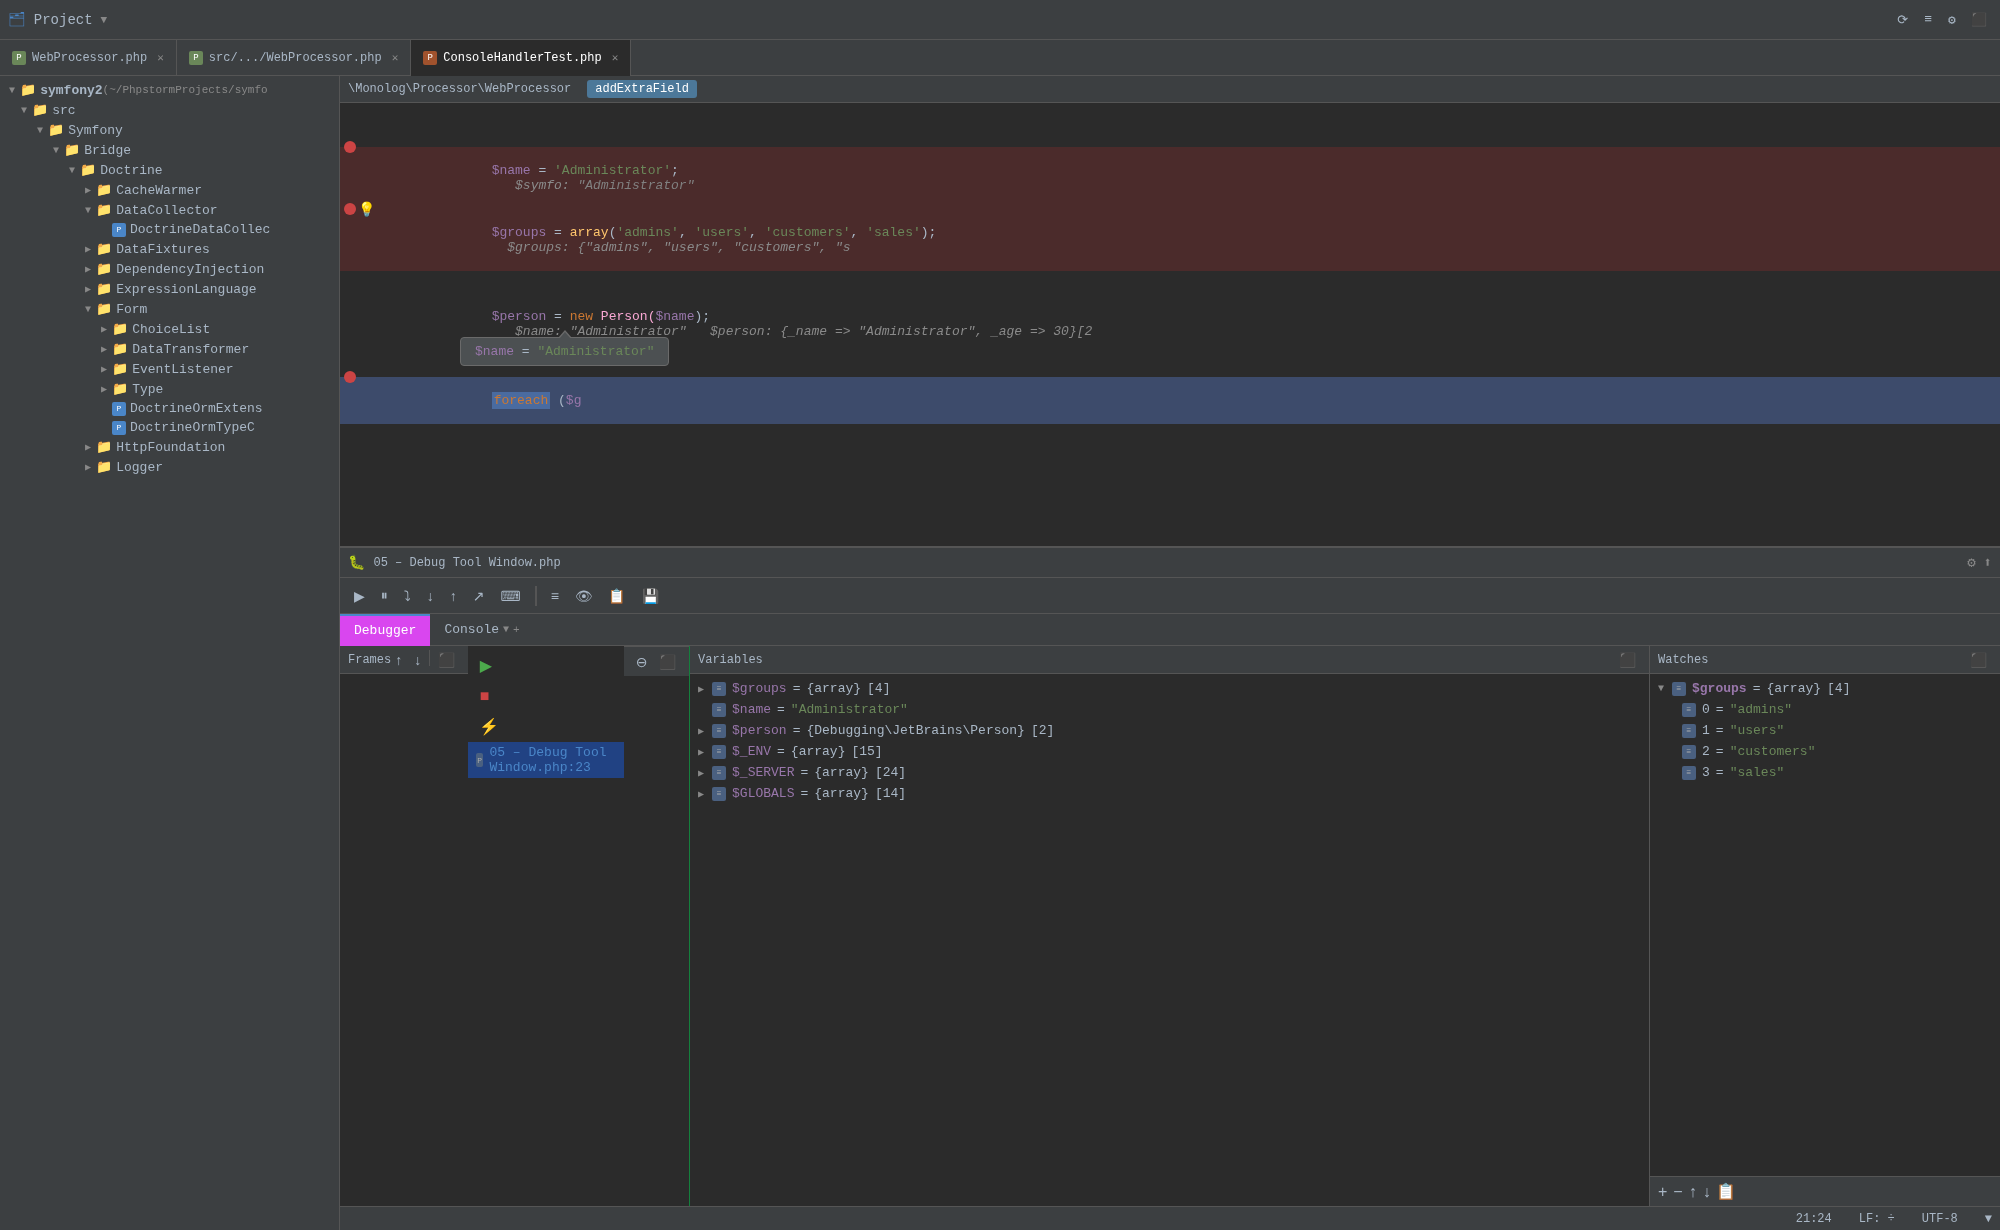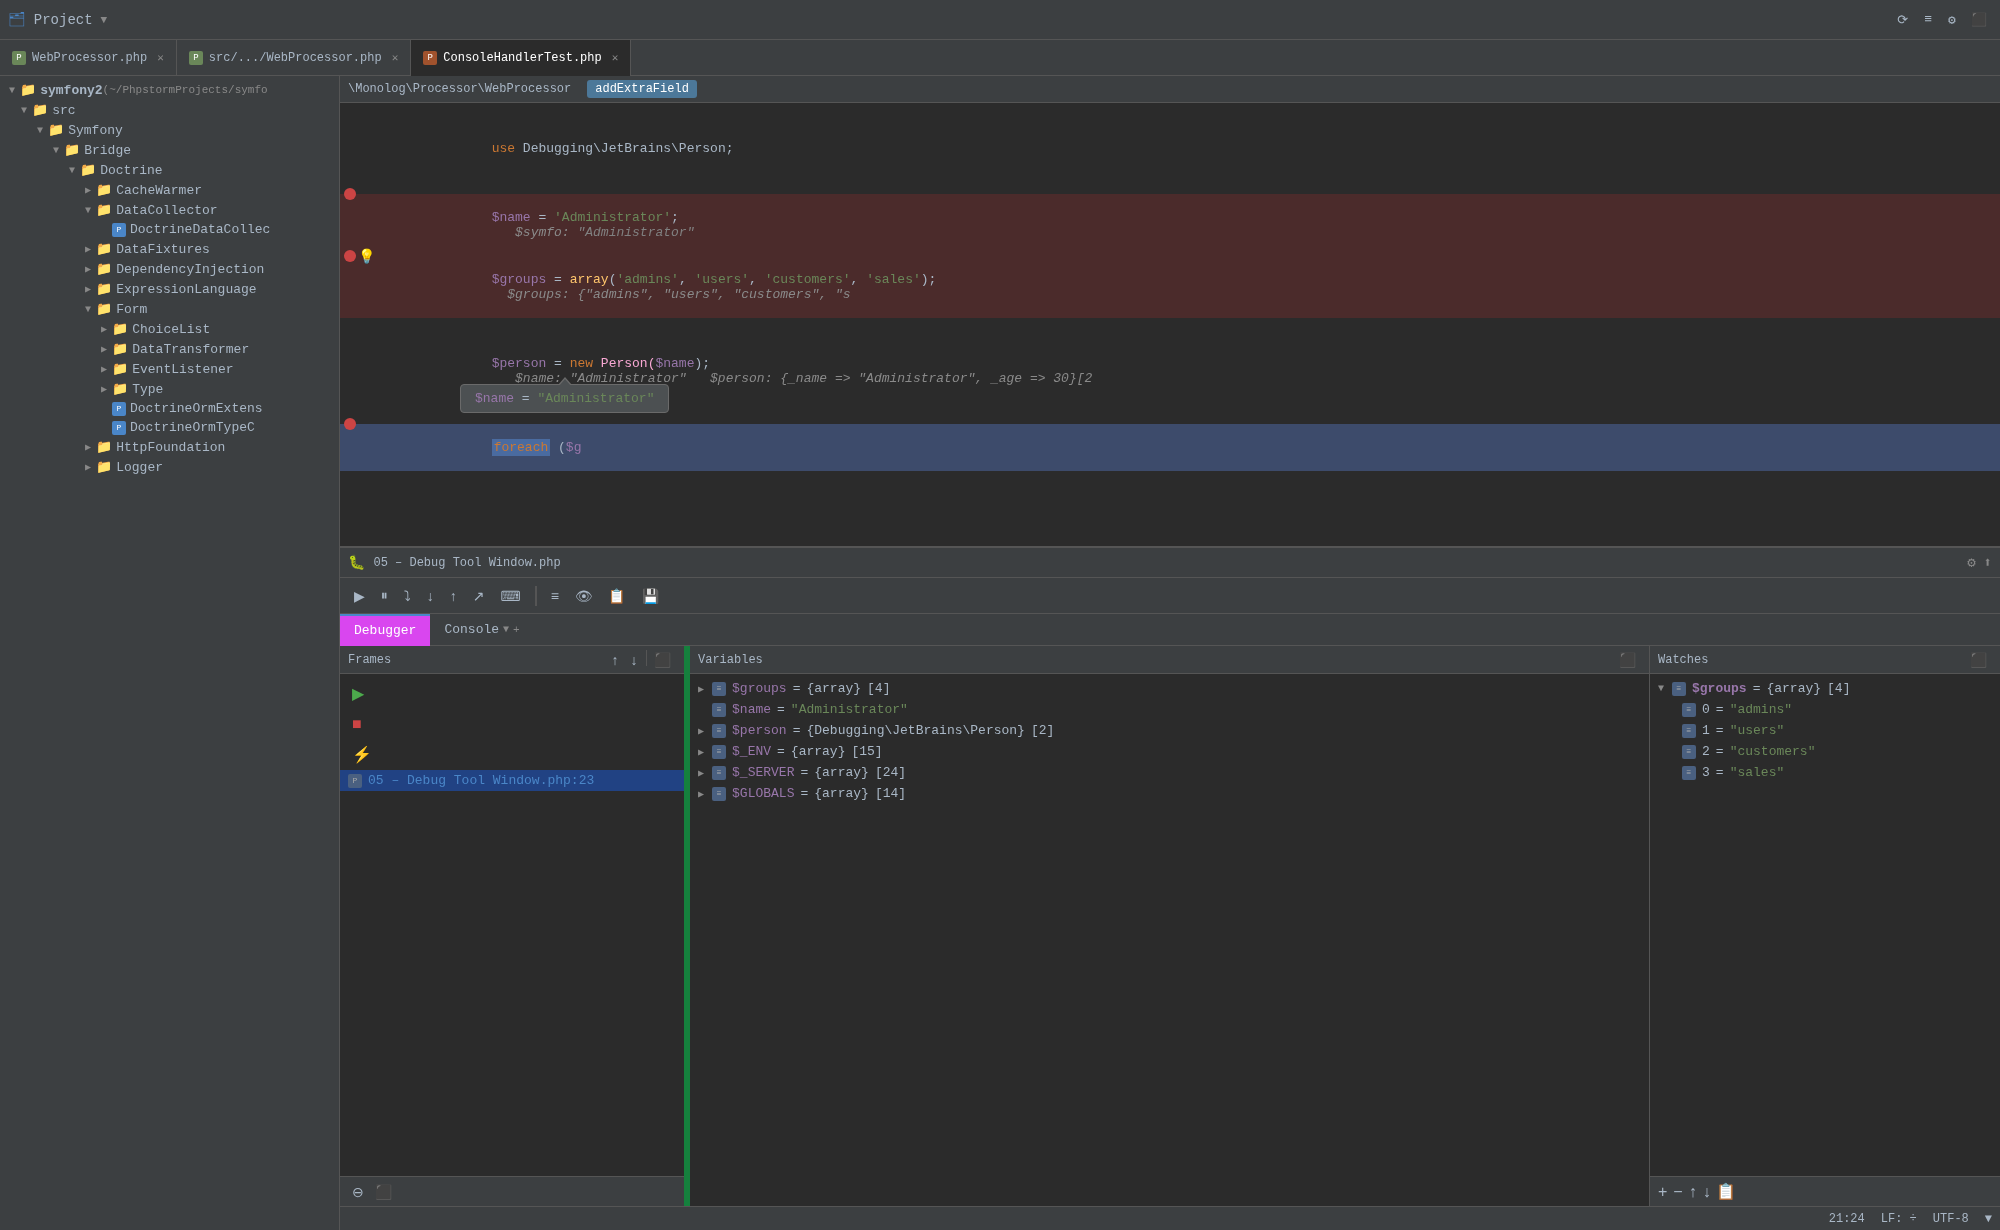--- a/index.html
+++ b/index.html
@@ -53,37 +53,37 @@
 
     
     .debug-bottom { height: 660px; display: flex; flex-direction: column; border-top: 2px solid #555; }
     .debug-title-bar { display: flex; align-items: center; background: #3c3f41; height: 30px; padding: 0 8px; border-bottom: 1px solid #555; font-size: 12px; gap: 8px; }
     .debug-toolbar { display: flex; align-items: center; background: #3c3f41; height: 36px; padding: 0 8px; border-bottom: 1px solid #555; gap: 4px; }
     .debug-toolbar-btn { padding: 3px 6px; cursor: pointer; color: #a9b7c6; font-size: 14px; background: none; border: none; }
     .debug-tabs { display: flex; align-items: center; height: 32px; background: #3c3f41; border-bottom: 1px solid #555; }
     .debug-tab { padding: 0 14px; height: 32px; display: flex; align-items: center; cursor: pointer; font-size: 13px; color: #a9b7c6; }
     .debug-tab.active { background: #d946ef; border-top: 2px solid #4a86c8; color: #fff; }
     .debug-panels { display: flex; flex: 1; overflow: hidden; }
-    .frames-panel { width: 350px; border-right: 6px solid #15803d; display: flex; flex-direction: column; }
+    .frames-panel { width: 350px; border-right: 1px solid #15803d; display: flex; }
     .variables-panel { flex: 1; border-right: 1px solid #555; display: flex; flex-direction: column; }
     .watches-panel { width: 350px; display: flex; flex-direction: column; }
     .panel-header { display: flex; align-items: center; justify-content: space-between; padding: 4px 8px; background: #3c3f41; border-bottom: 1px solid #555; font-size: 12px; color: #a9b7c6; height: 28px; }
     .panel-content { flex: 1; overflow-y: auto; padding: 4px 0; }
     .panel-item { display: flex; align-items: center; padding: 3px 8px; font-size: 13px; gap: 6px; cursor: pointer; }
     .panel-item.selected { background: #214283; }
     .var-icon { width: 14px; height: 14px; background: #4a6080; border-radius: 2px; display: inline-flex; align-items: center; justify-content: center; font-size: 8px; color: #aaa; flex-shrink: 0; }
     .expand-arrow { color: #888; font-size: 10px; margin-right: 2px; cursor: pointer; }
     .var-name { color: #9876aa; }
     .var-eq { color: #a9b7c6; }
     .var-val { color: #6a8759; }
     .var-type { color: #a9b7c6; }
     .var-count { color: #a9b7c6; }
     .panel-footer { display: flex; align-items: center; padding: 4px 8px; background: #3c3f41; border-top: 1px solid #555; gap: 6px; height: 30px; }
     .footer-btn { background: none; border: none; color: #a9b7c6; cursor: pointer; font-size: 16px; }
-    .status-bar { display: flex; align-items: center; justify-content: flex-end; background: #3c3f41; height: 24px; padding: 0 8px; gap: 16px; font-size: 12px; color: #a9b7c6; border-top: 1px solid #555; }
+    .status-bar { display: flex; align-items: center; justify-content: flex-end; background: #3c3f41; height: 24px; padding: 0 8px; gap: 27px; font-size: 12px; color: #a9b7c6; border-top: 1px solid #555; }
 
     .watches-item-sub { display: flex; align-items: center; padding: 3px 8px 3px 32px; font-size: 13px; gap: 6px; cursor: pointer; }
 
     .debug-nav-btns { display: flex; gap: 4px; }
     .nav-btn { background: none; border: none; color: #a9b7c6; cursor: pointer; font-size: 14px; padding: 2px 4px; }
   </style>
 </head>
 <body>
 
 <div class="top-bar">
@@ -252,26 +252,20 @@
 
     <div class="code-area" style="height:440px; position:relative;">
       <div class="code-content" style="height:440px; overflow:auto;">
 
 
         <div class="code-line">
           <div class="line-gutter"></div>
           <div class="line-text"> </div>
         </div>
 
-        <div class="code-line">
-          <div class="line-gutter"></div>
-          <div class="line-text">
-            <span class="kw">use</span> <span style="color:#a9b7c6;">Debugging\JetBrains\Person;</span>
-          </div>
-        </div>
 
         <div class="code-line">
           <div class="line-gutter"></div>
           <div class="line-text"> </div>
         </div>
 
         <div class="code-line" style="background:#4b2b2b;">
           <div class="line-gutter">
             <div class="breakpoint"></div>
           </div>

